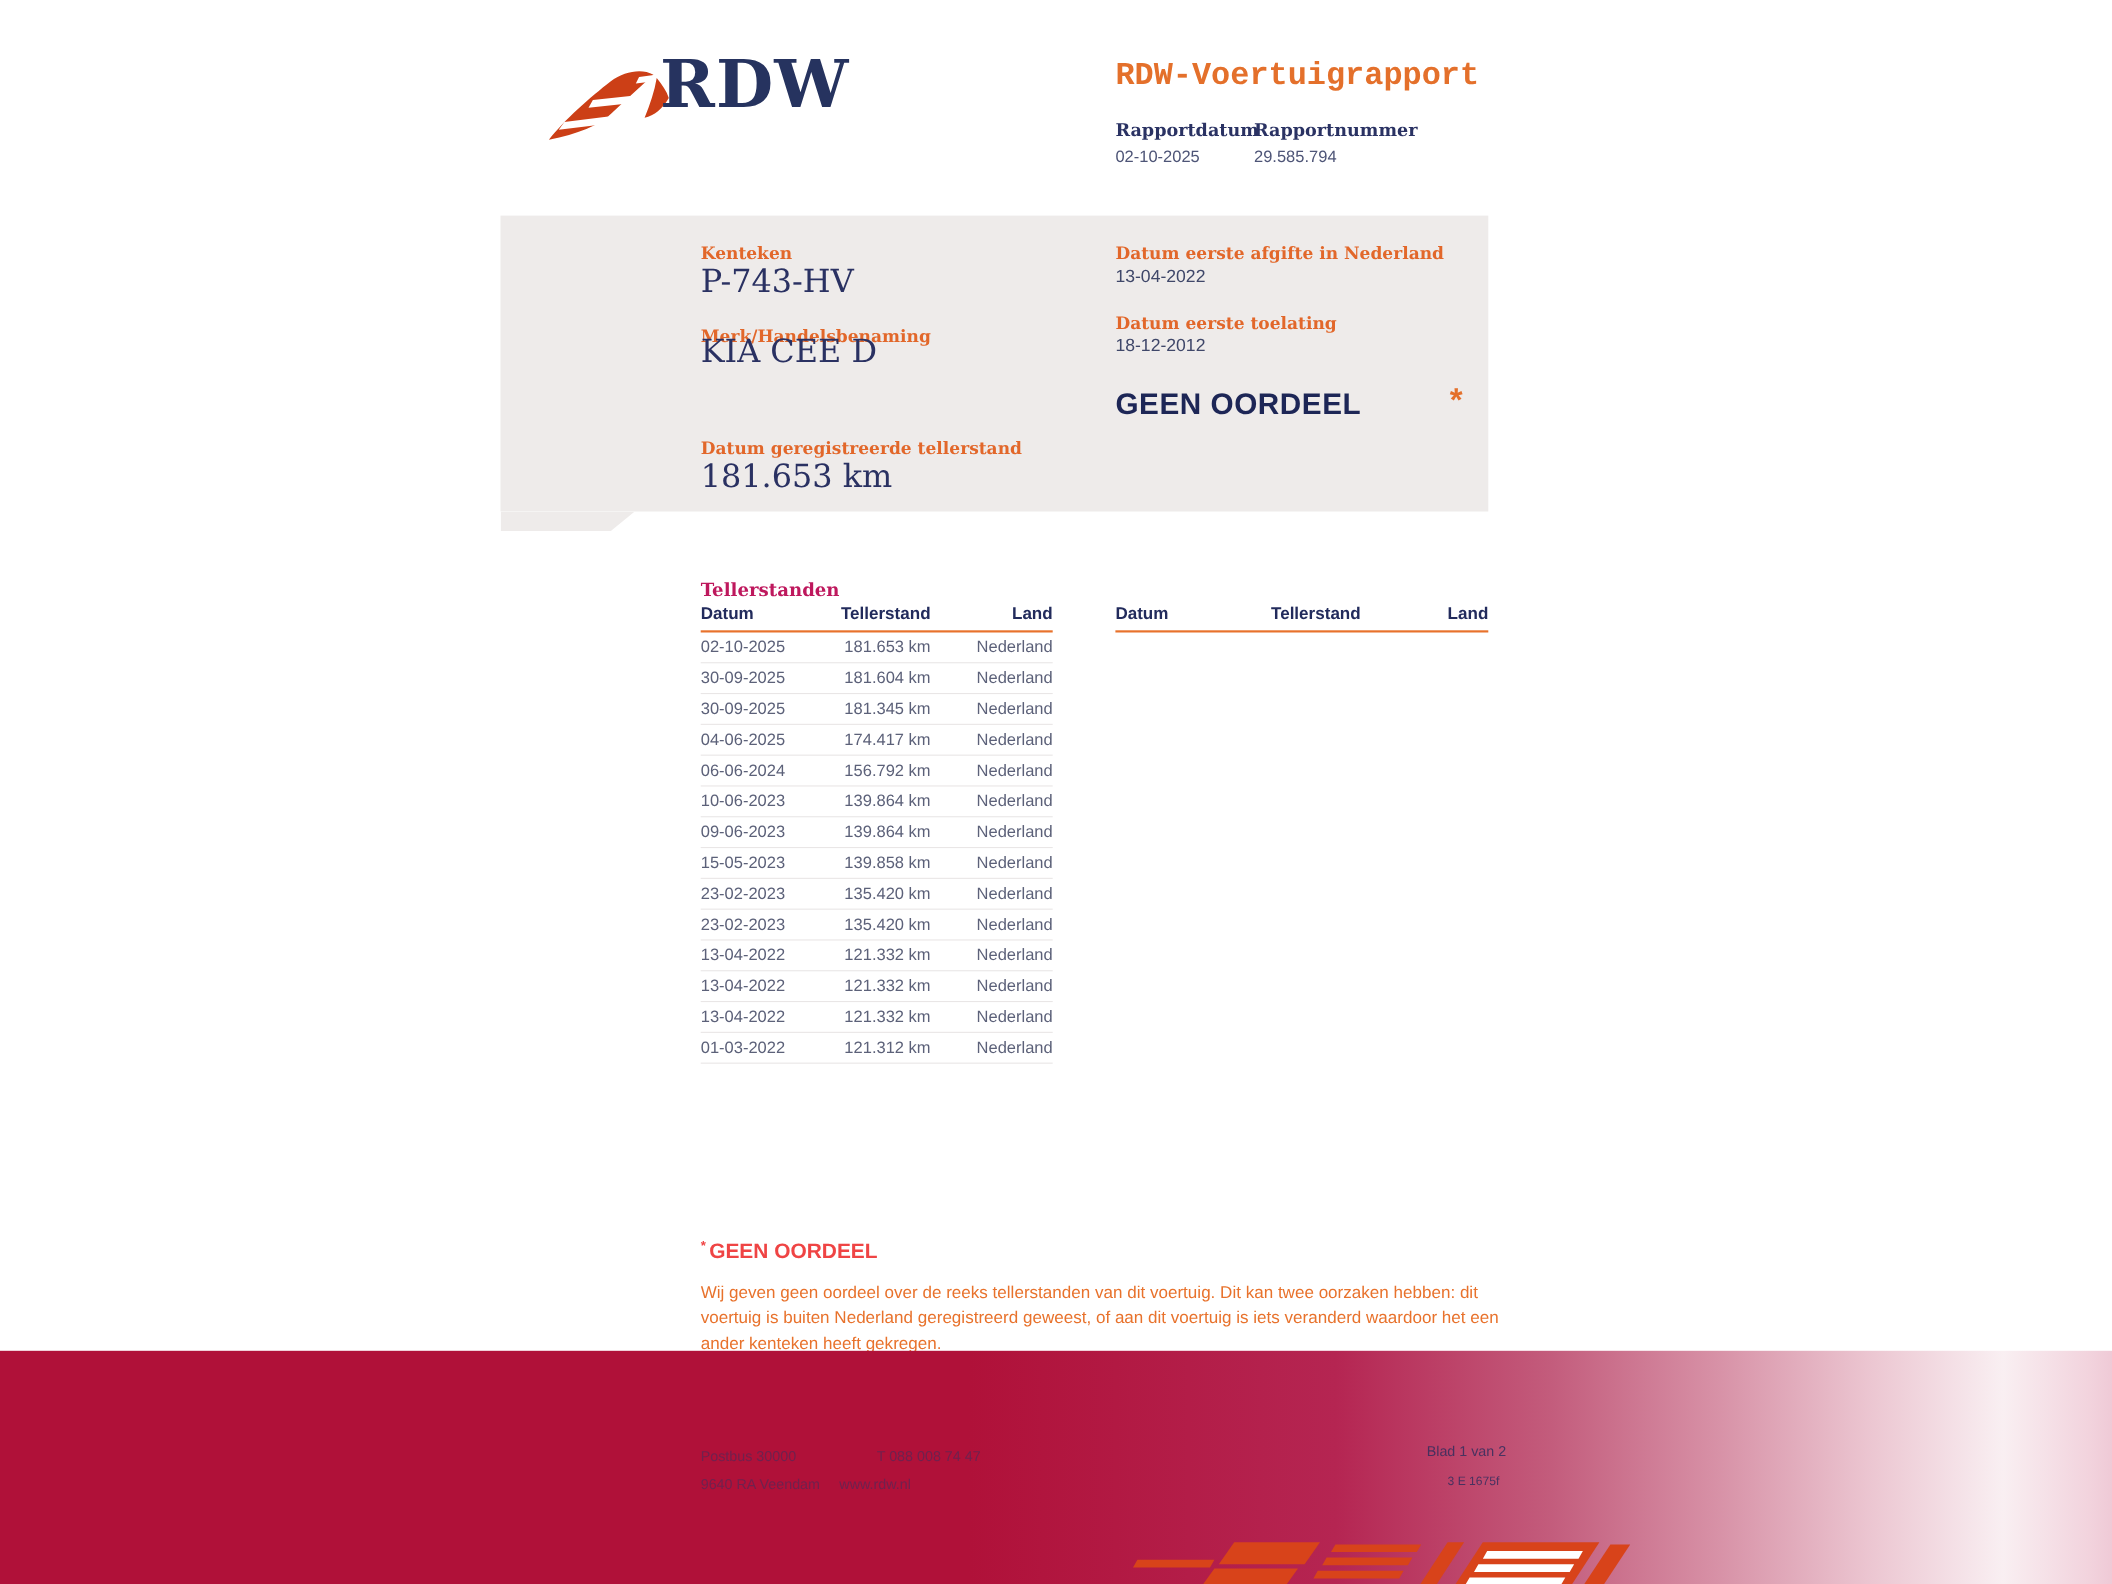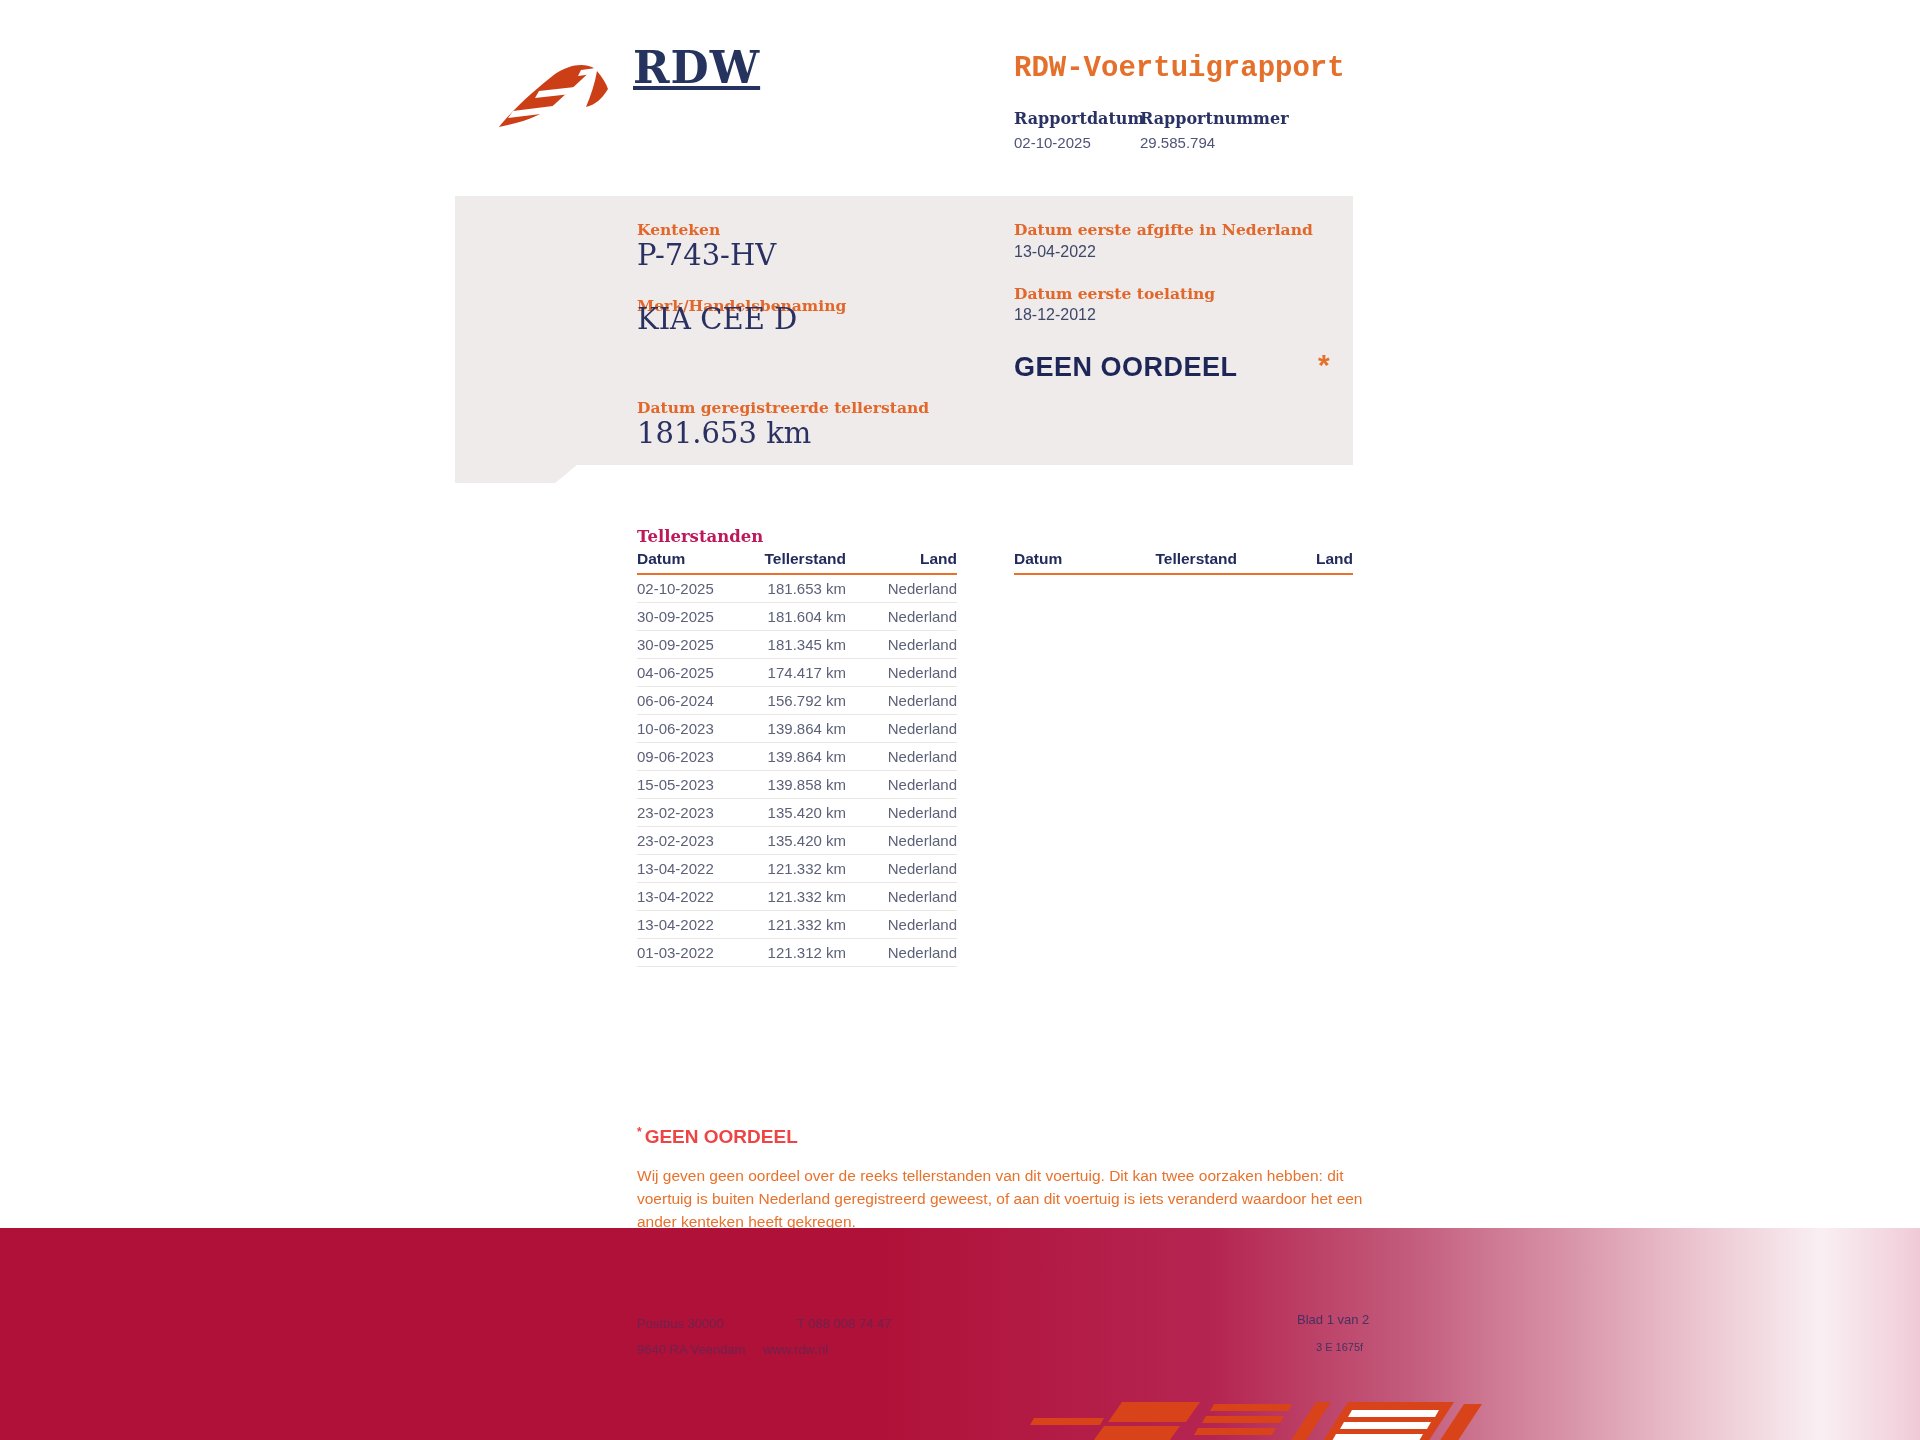--- a/index.html
+++ b/index.html
@@ -5,23 +5,23 @@
   html,body{margin:0;padding:0;}
   body{
     width:1920px;height:1440px;position:relative;overflow:hidden;
     background:#ffffff;
     font-family:"Liberation Sans",sans-serif;
   }
   .abs{position:absolute;}
 
   
   .rdw-wordmark{
-    left:633px;top:42px;
+    left:600px;top:42px;
     font-family:"DejaVu Serif",serif;font-weight:bold;
-    font-size:44px;color:#26335f;letter-spacing:1px;text-decoration:underline;
+    font-size:60px;color:#26335f;letter-spacing:1px;
   }
   .report-title{
     left:1014px;top:52px;
     font-family:Liberation Mono, monospace;font-weight:bold;
     font-size:29px;color:#e4702b;
   }
   .meta-label{
     font-family:"DejaVu Serif",serif;font-weight:bold;
     font-size:16px;color:#2a3263;
   }

